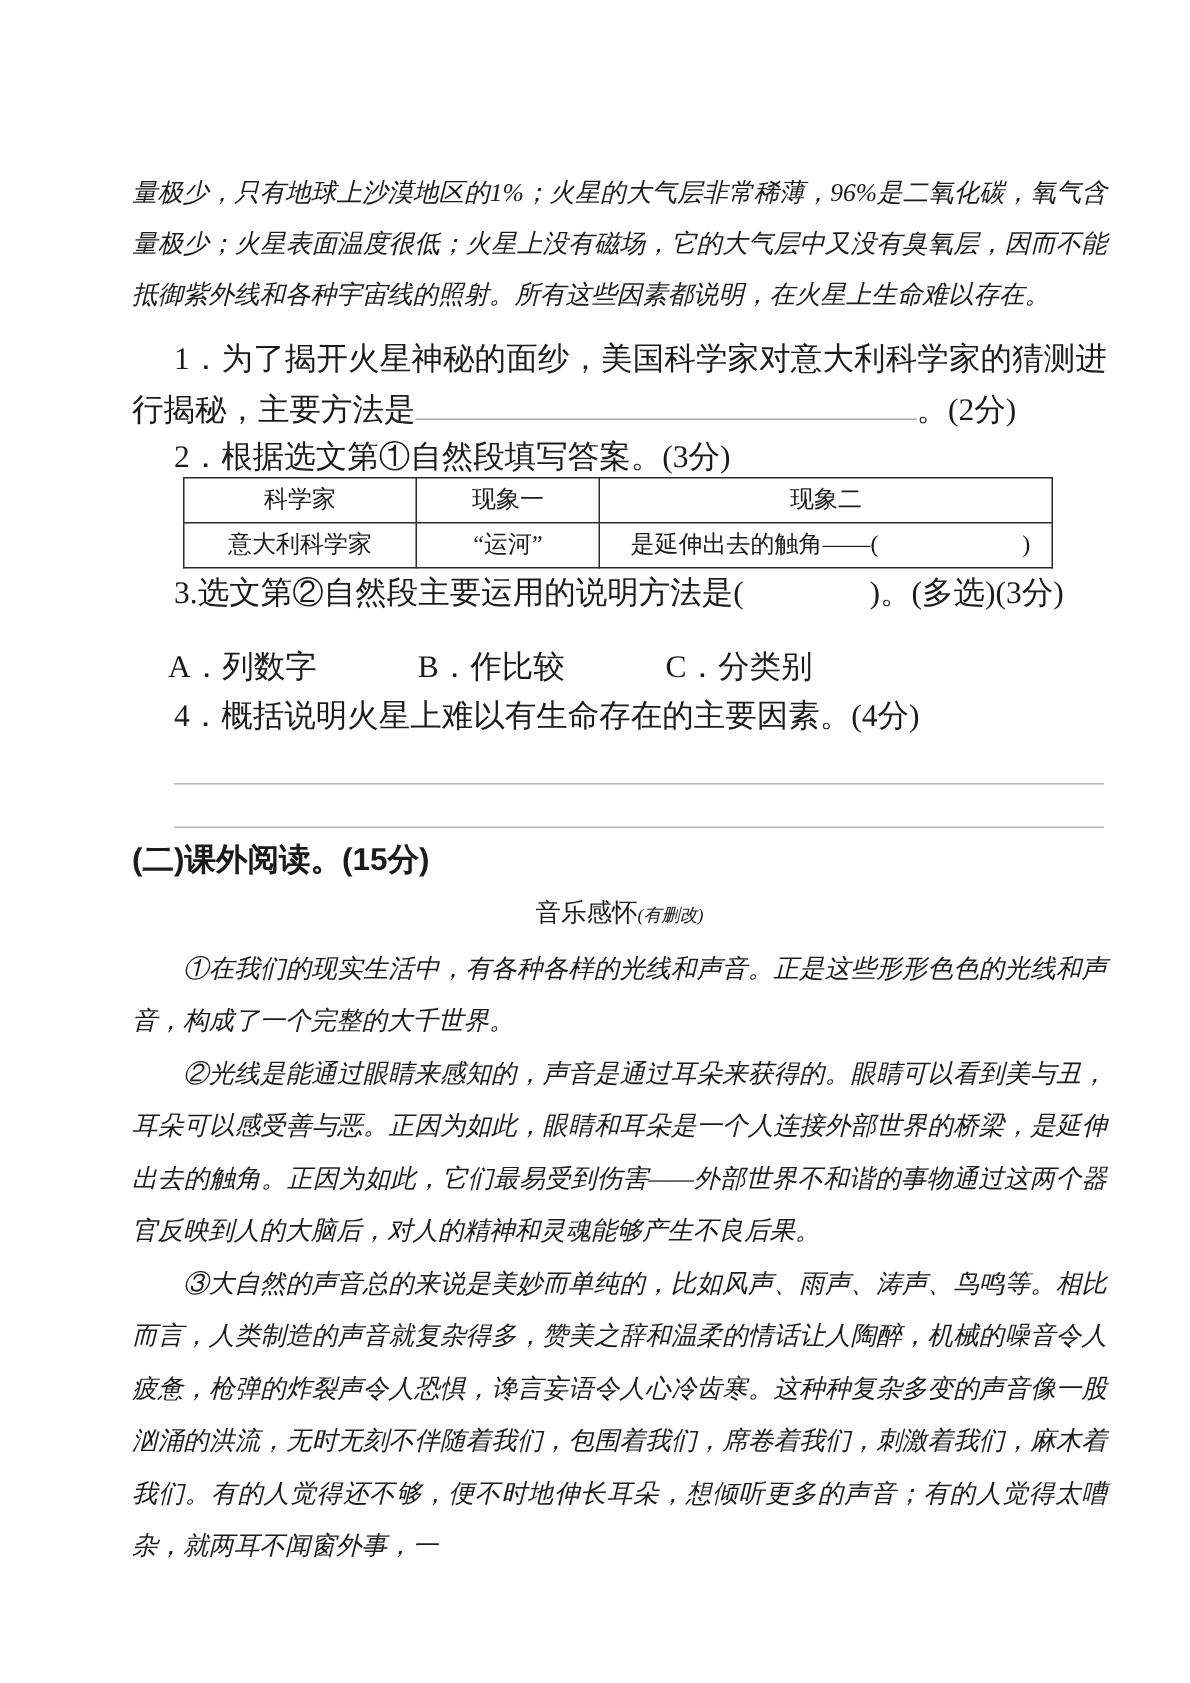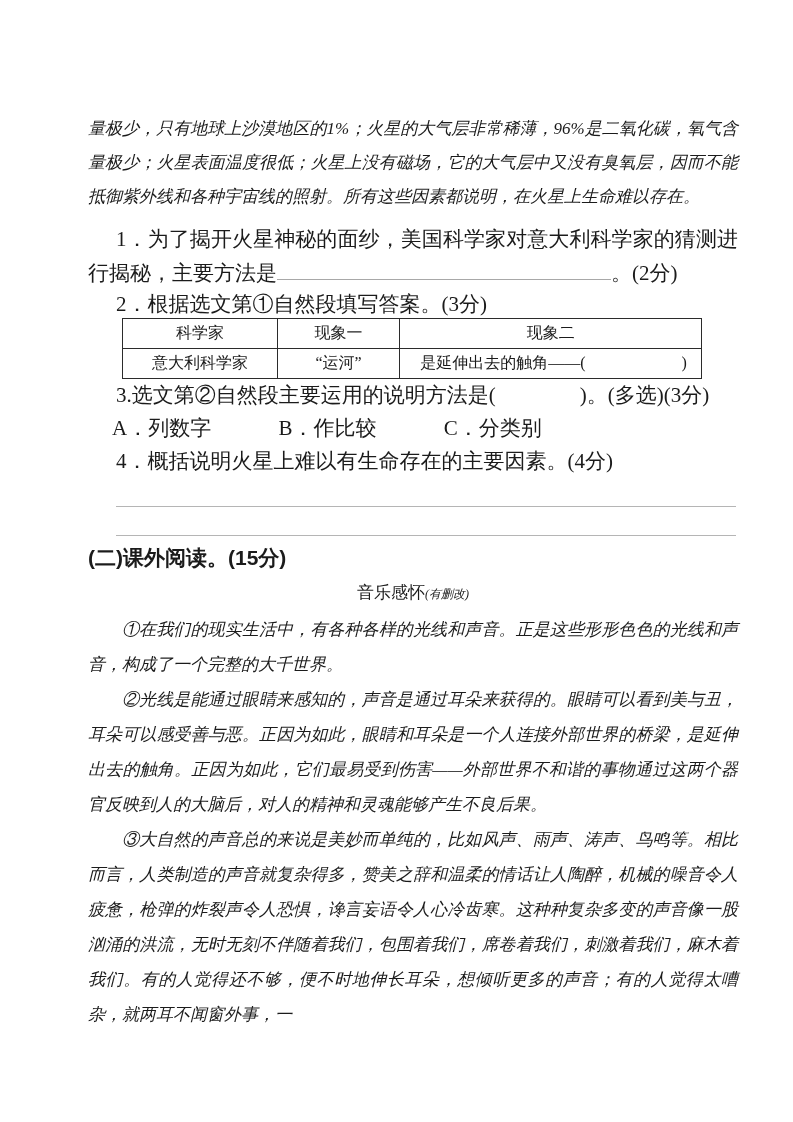--- a/index.html
+++ b/index.html
@@ -55,21 +55,21 @@
     font-weight: normal;
     text-align: center;
     padding: 0 20px;
     overflow: hidden;
     white-space: nowrap;
   }
   .col-sci { width: 152px; }
   .col-ph1 { width: 120px; }
   .col-ph2 { width: 296px; }
   .q3, .opts, .q4 { line-height: 33px; }
-  .opts { margin-left: 24px; }
+  .opts { margin-left: 24px; margin-top: 16px; }
   .opts span { margin-right: 62px; }
   .answer-line {
     margin-left: 28px;
     width: 620px;
     height: 28px;
     border-bottom: 1.5px solid #b5b5b5;
   }
   .section-heading {
     margin-top: 4px;
     font-family: "Liberation Sans", sans-serif;

